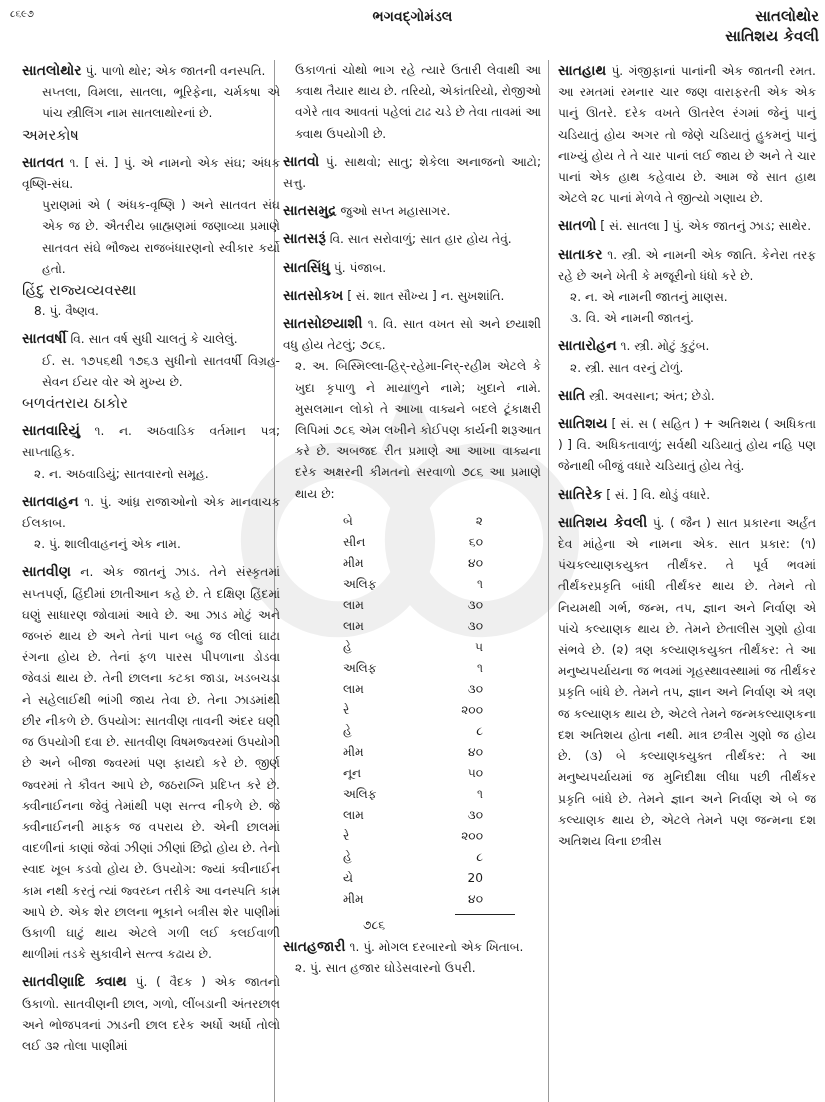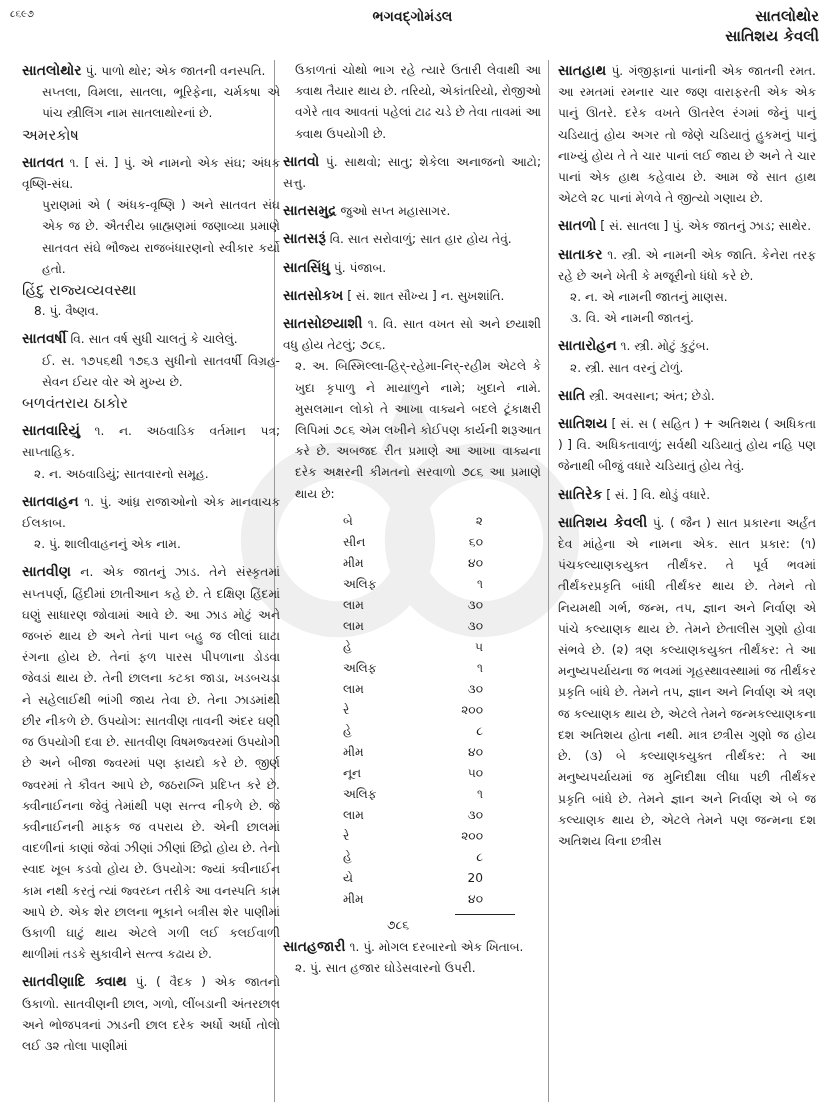--- a/index.html
+++ b/index.html
@@ -16,21 +16,21 @@
   .rule { position:absolute; top:60px; width:1px; height:1042px; background:#999; }
   .r1 { left:274px; } .r2 { left:548px; }
   .entry { margin-bottom:6px; text-align:justify; }
   .hw { font-weight:bold; font-size:14px; }
   .cont { padding-left:12px; }
   .quote { padding-left:20px; }
   .src { font-size:15px; }
   .tbl { margin-left:60px; width:140px; }
   .trow { display:flex; justify-content:space-between; line-height:21px; }
   .tline { border-top:1.5px solid #222; width:60px; margin-left:172px; margin-top:4px; }
-  .ttotal { margin-left:104px; }
+  .ttotal { margin-left:80px; }
   .watermark { position:absolute; left:230px; top:360px; width:360px; height:360px; opacity:0.06; pointer-events:none; }
 </style>
 </head>
 <body>
 
 <svg class="watermark" viewBox="0 0 100 100">
   <circle cx="30" cy="50" r="22" fill="none" stroke="#000" stroke-width="10"></circle>
   <circle cx="70" cy="50" r="22" fill="none" stroke="#000" stroke-width="10"></circle>
   <path d="M50 5 L58 25 L42 25 Z" fill="#000"></path>
 </svg>

